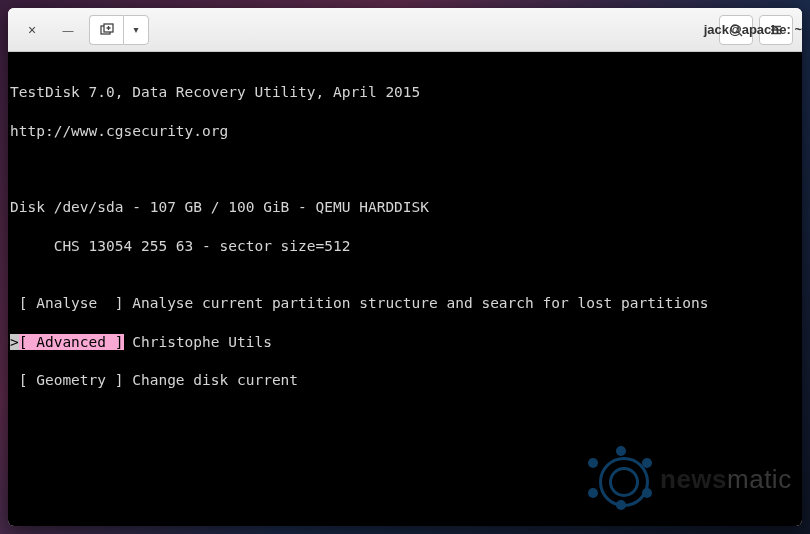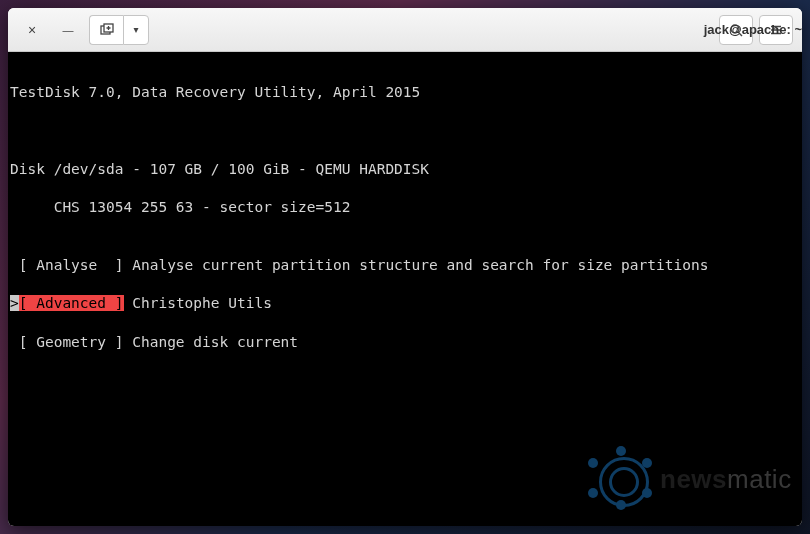--- a/index.html
+++ b/index.html
@@ -73,21 +73,21 @@
     color: #d5d5d5;
     font-family: "DejaVu Sans Mono", Menlo, Consolas, monospace;
     font-size: 14.5px;
     line-height: 19.2px;
     padding: 12px 2px;
     white-space: pre;
     overflow: hidden;
     position: relative;
   }
   .row { white-space: pre; }
-  .sel { background: #ef4444; color: #000; }
+  .sel { background: #f9a8d4; color: #000; }
   .cursor {
     background: #c9c9c9;
     color: #000;
   }
   .watermark {
     position: absolute;
     right: 10px;
     bottom: 10px;
     width: 210px;
     height: 90px;
@@ -163,26 +163,27 @@
             <line x1="2" y1="3.5" x2="12" y2="3.5" stroke="#444" stroke-width="1.5"></line>
             <line x1="2" y1="7" x2="12" y2="7" stroke="#444" stroke-width="1.5"></line>
             <line x1="2" y1="10.5" x2="12" y2="10.5" stroke="#444" stroke-width="1.5"></line>
           </svg>
       </div>
     </div>
   </div>
 
   <div class="terminal">
 <div class="row">TestDisk 7.0, Data Recovery Utility, April 2015</div>
+<div class="row">http://www.cgsecurity.org</div>
 <div class="row"></div>
 <div class="row"></div>
 <div class="row">Disk /dev/sda - 107 GB / 100 GiB - QEMU HARDDISK</div>
 <div class="row">     CHS 13054 255 63 - sector size=512</div>
 <div class="row"></div>
-<div class="row"><span> [ Analyse  ] </span><span>Analyse current partition structure and search for size partitions</span></div>
+<div class="row"><span> [ Analyse  ] </span><span>Analyse current partition structure and search for lost partitions</span></div>
 <div class="row"><span class="cursor">&gt;</span><span class="sel">[ Advanced ]</span><span> Christophe Utils</span></div>
 <div class="row"><span> [ Geometry ] </span><span>Change disk current</span></div>
 <div class="row">&nbsp;</div>
 
 
 
 
 
 
 

